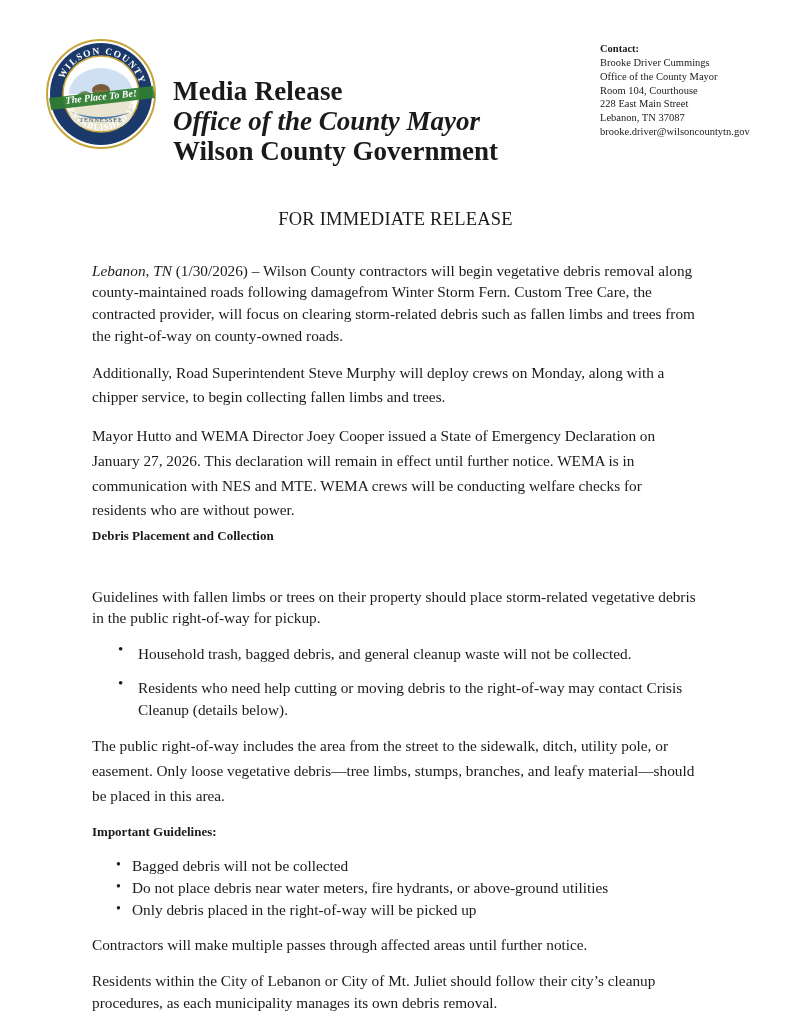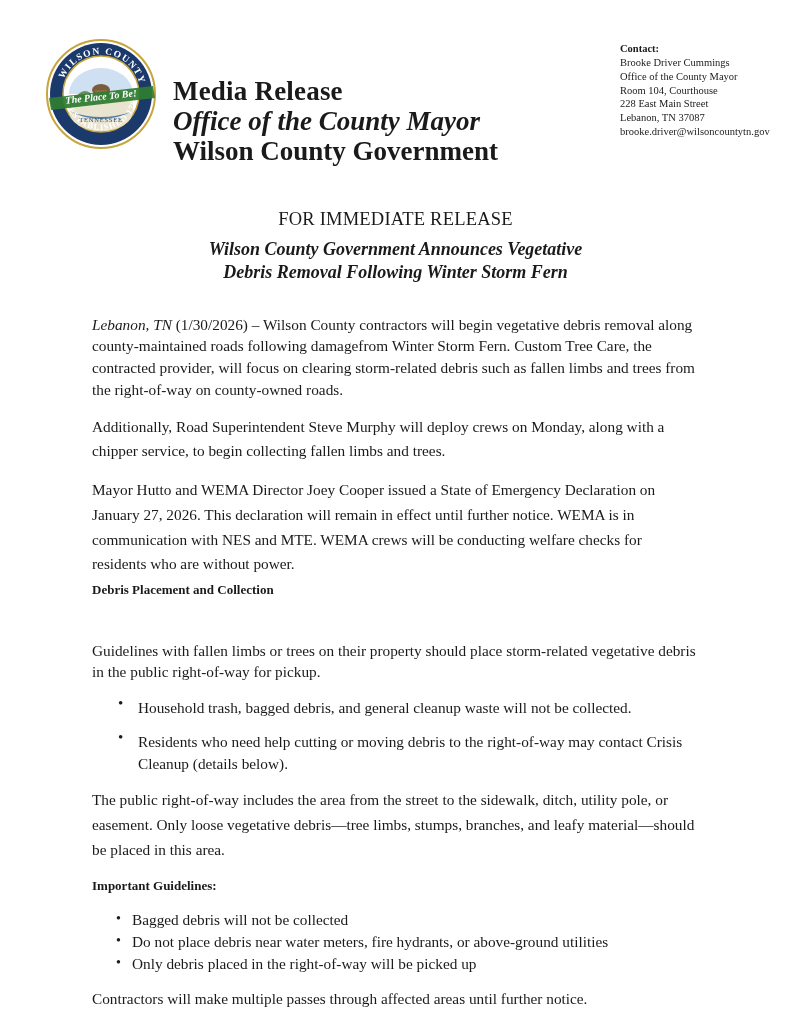--- a/index.html
+++ b/index.html
@@ -57,21 +57,21 @@
     line-height: 1.12;
   }
   .title-line3 {
     font-size: 27px;
     font-weight: bold;
     line-height: 1.12;
   }
 
   .contact-block {
     position: absolute;
-    left: 620px;
+    left: 600px;
     top: 42px;
     font-size: 10.5px;
     line-height: 1.32;
     color: #1a1a1a;
     width: 165px;
   }
   .contact-block .contact-head {
     font-weight: bold;
     font-size: 10.5px;
   }
@@ -197,24 +197,20 @@
       <div>Brooke Driver Cummings</div>
       <div>Office of the County Mayor</div>
       <div>Room 104, Courthouse</div>
       <div>228 East Main Street</div>
       <div>Lebanon, TN 37087</div>
       <div>brooke.driver@wilsoncountytn.gov</div>
     </div>
   </div>
 
   <div class="release-head">FOR IMMEDIATE RELEASE</div>
-  <div class="release-sub">
-    <div>Wilson County Government Announces Vegetative</div>
-    <div>Debris Removal Following Winter Storm Fern</div>
-  </div>
 
   <div class="body">
 
     <p><span class="lead-place">Lebanon, TN</span><span> (1/30/2026) – Wilson County contractors will begin vegetative debris removal along county-maintained roads following damagefrom Winter Storm Fern. Custom Tree Care, the contracted provider, will focus on clearing storm-related debris such as fallen limbs and trees from the right-of-way on county-owned roads.</span></p>
 
     <p class="para-spaced">Additionally, Road Superintendent Steve Murphy will deploy crews on Monday, along with a chipper service, to begin collecting fallen limbs and trees.</p>
 
     <p class="para-spaced tight">Mayor Hutto and WEMA Director Joey Cooper issued a State of Emergency Declaration on January 27, 2026. This declaration will remain in effect until further notice. WEMA is in communication with NES and MTE. WEMA crews will be conducting welfare checks for residents who are without power.</p>
 
     <p class="subhead">Debris Placement and Collection</p>

